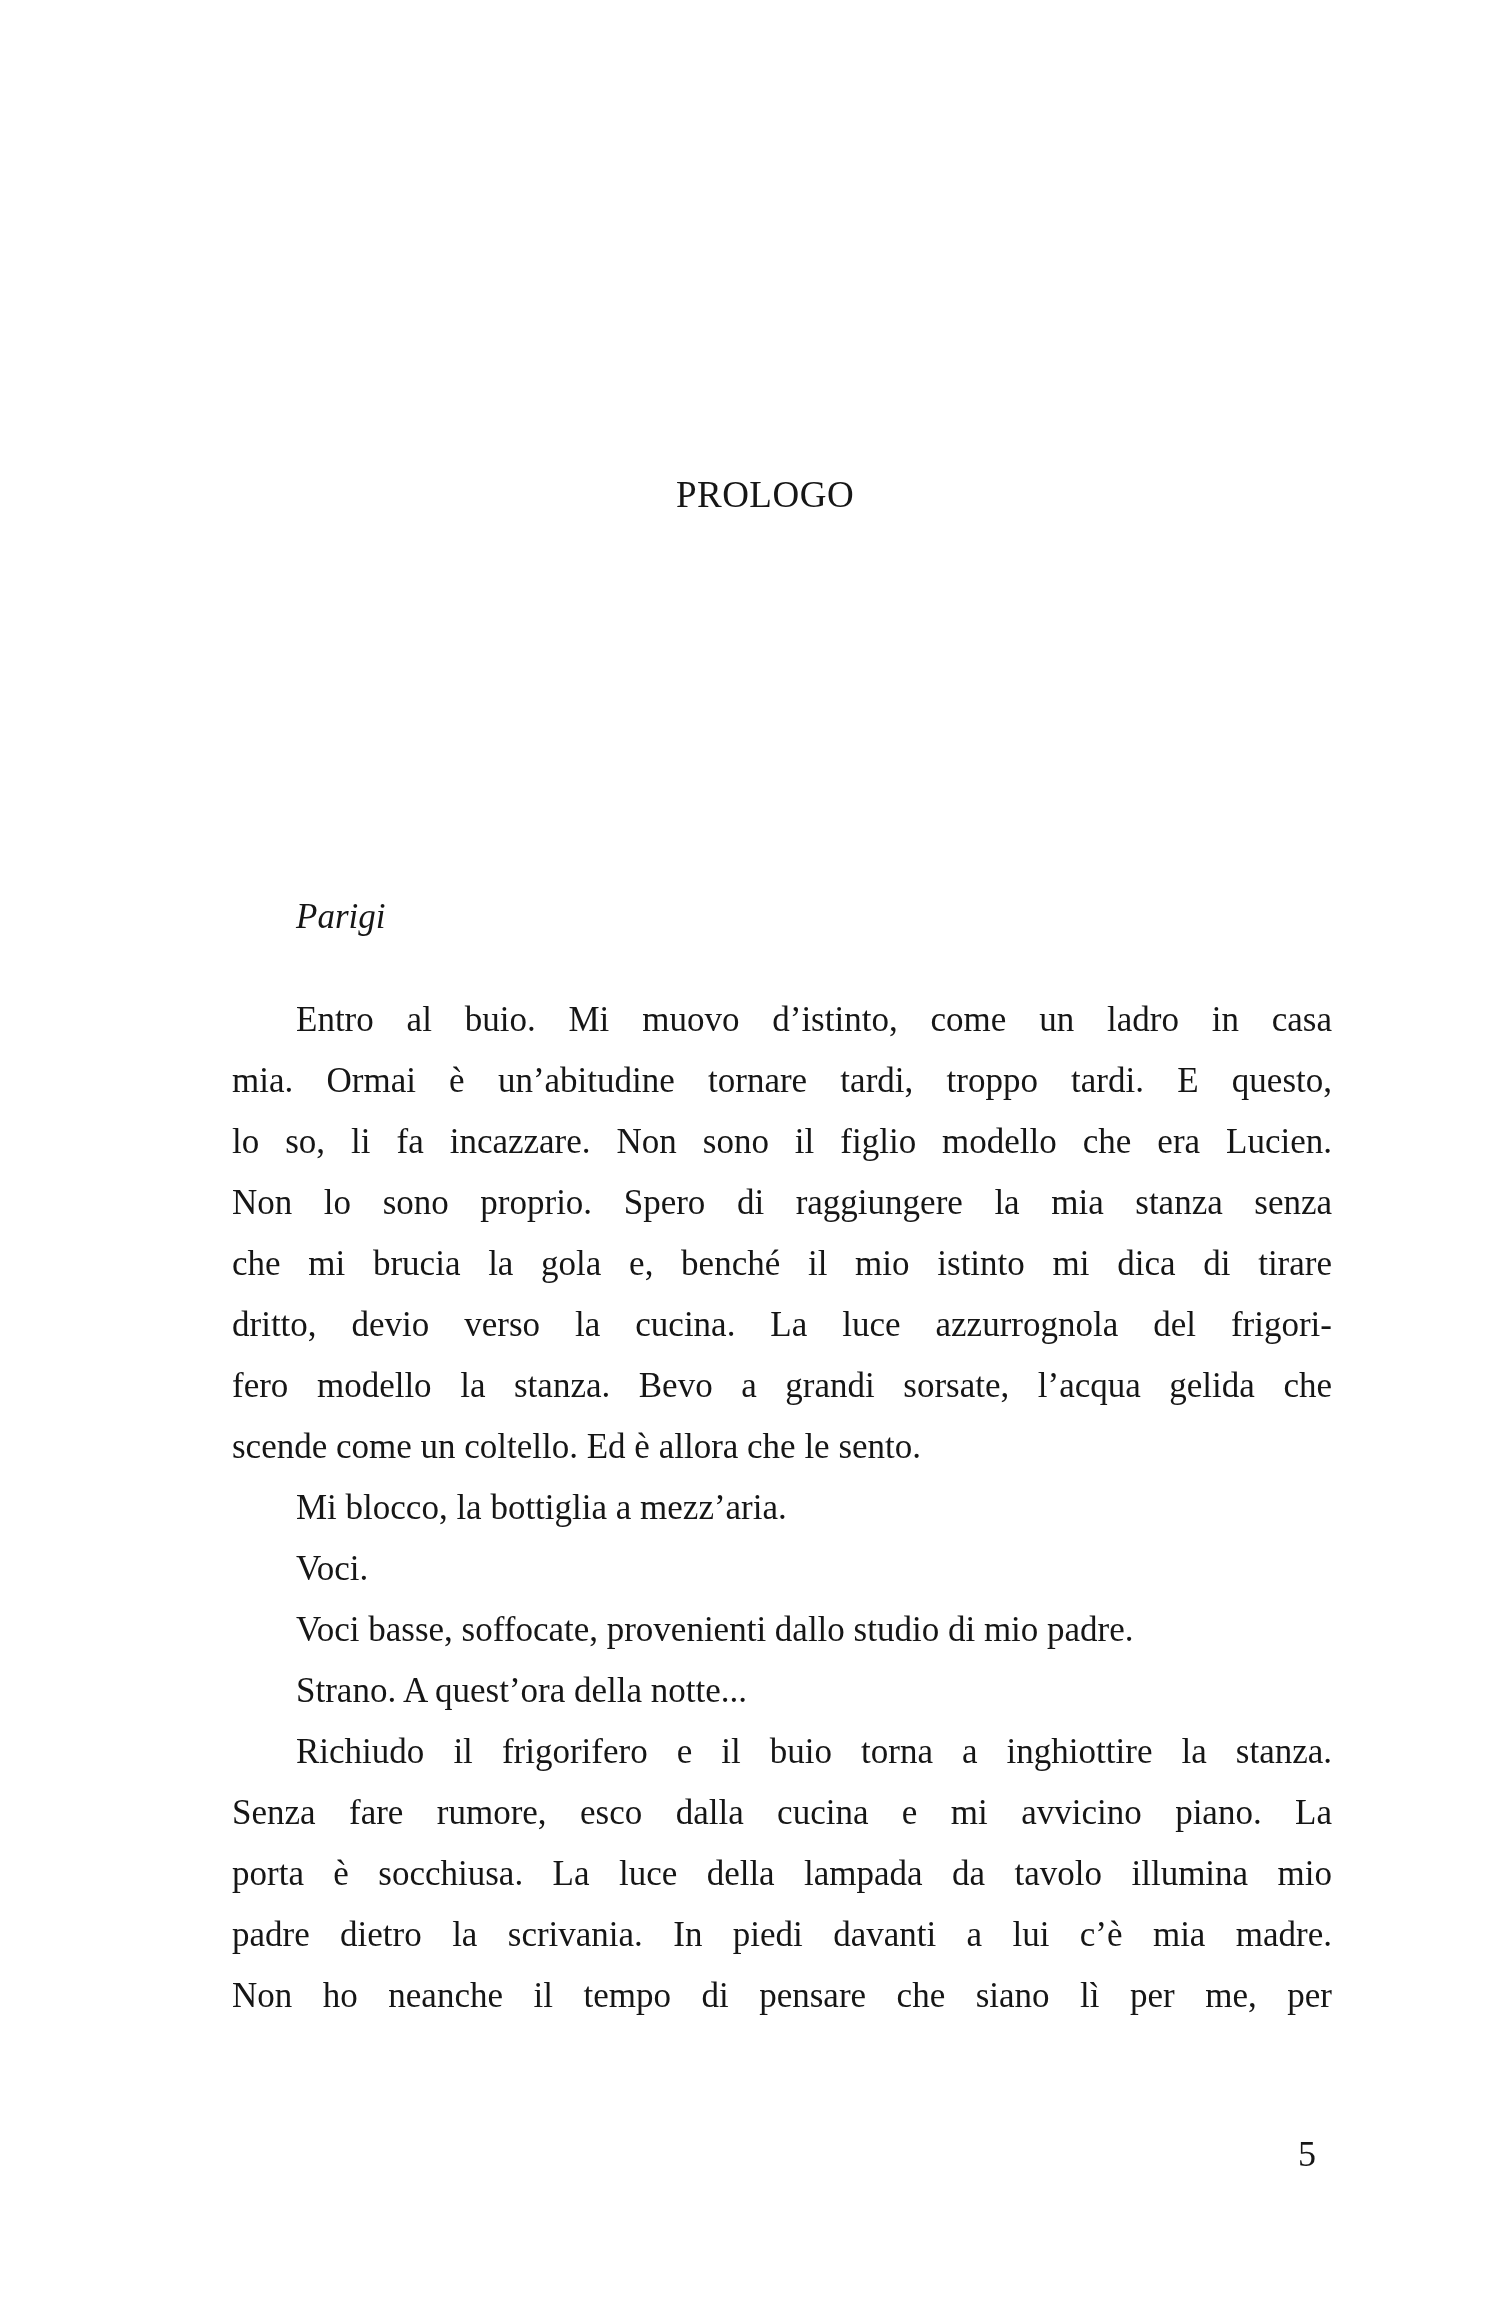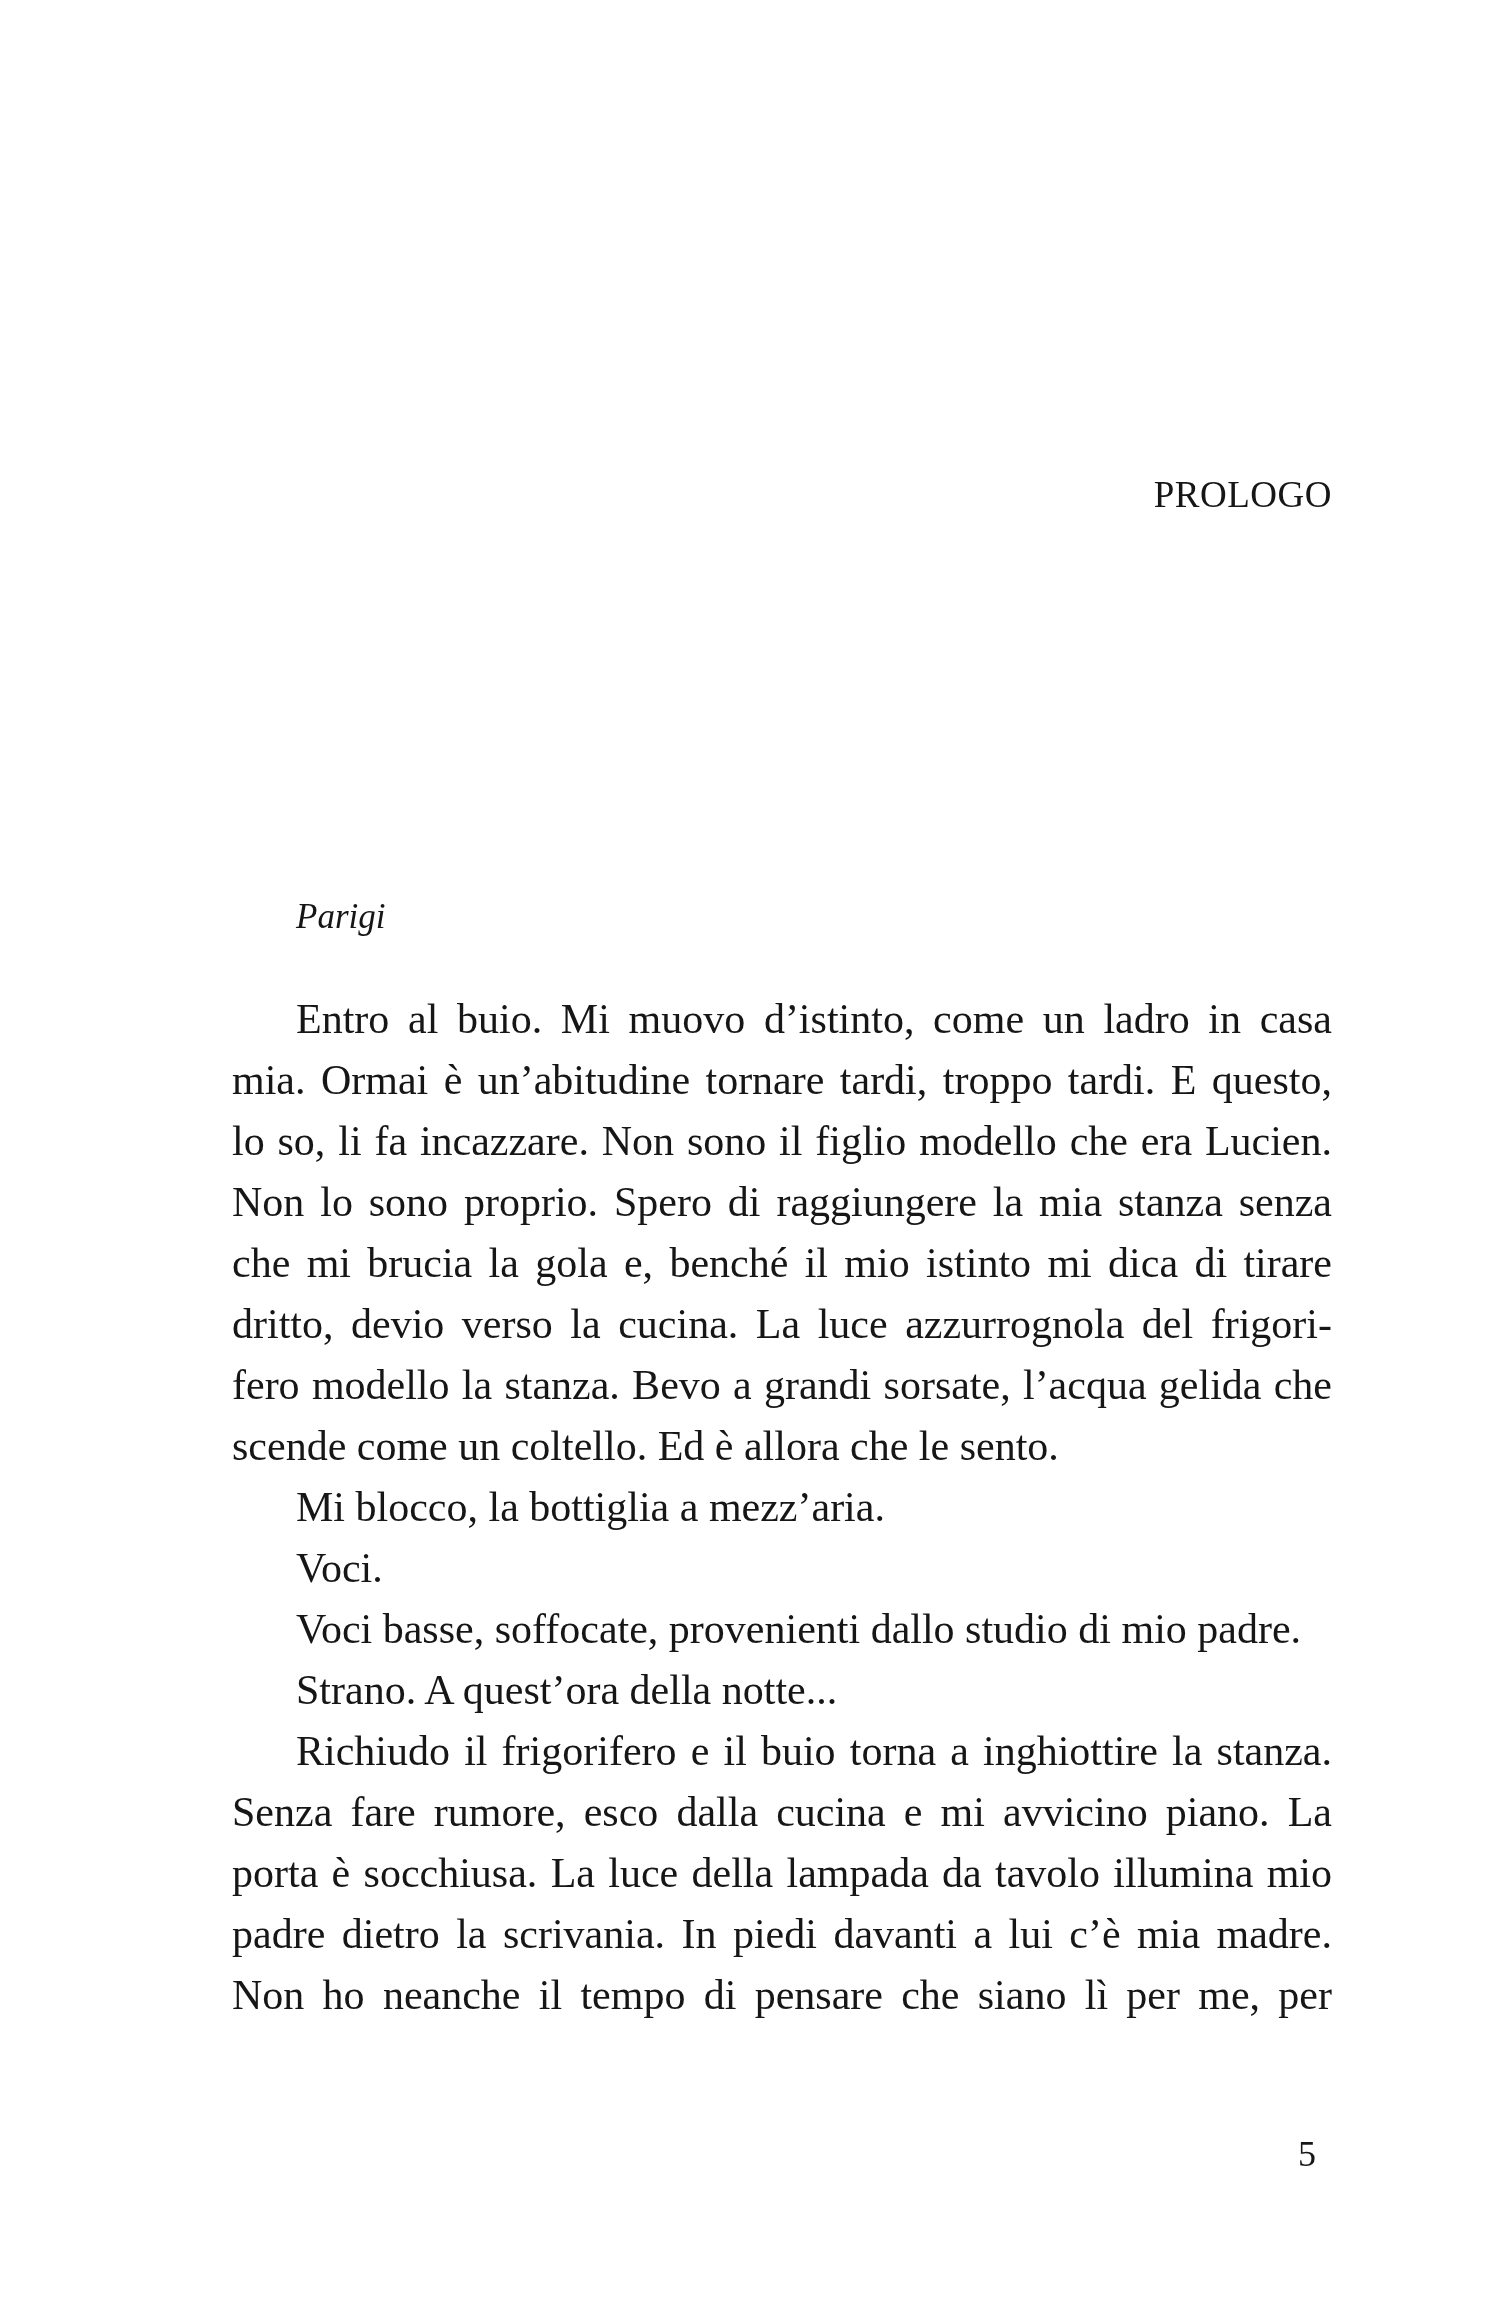--- a/index.html
+++ b/index.html
@@ -12,43 +12,43 @@
     width: 1500px;
     height: 2315px;
     background: #ffffff;
     font-family: "Liberation Serif", "DejaVu Serif", serif;
     color: #161616;
     overflow: hidden;
   }
   .heading {
     position: absolute;
     top: 476px;
-    left: 232px;
+    left: 215px;
     width: 1100px;
-    text-align: right;
+    text-align: center;
     font-size: 37px;
     line-height: 37px;
     letter-spacing: 0.5px;
     font-weight: normal;
   }
   .dateline {
     position: absolute;
     top: 887px;
     left: 296px;
     font-style: italic;
     font-size: 35px;
     line-height: 35px;
     margin-top: 12px;
   }
   .body-text {
     position: absolute;
     top: 989px;
     left: 232px;
     width: 1100px;
-    font-size: 42px;
+    font-size: 35px;
     line-height: 61px;
   }
   .line {
     text-align: justify;
     text-justify: inter-word;
   }
   .line.j { text-align-last: justify; }
   .line.l { text-align-last: left; }
   .line.indent { text-indent: 64px; }
   .line.italic { }

